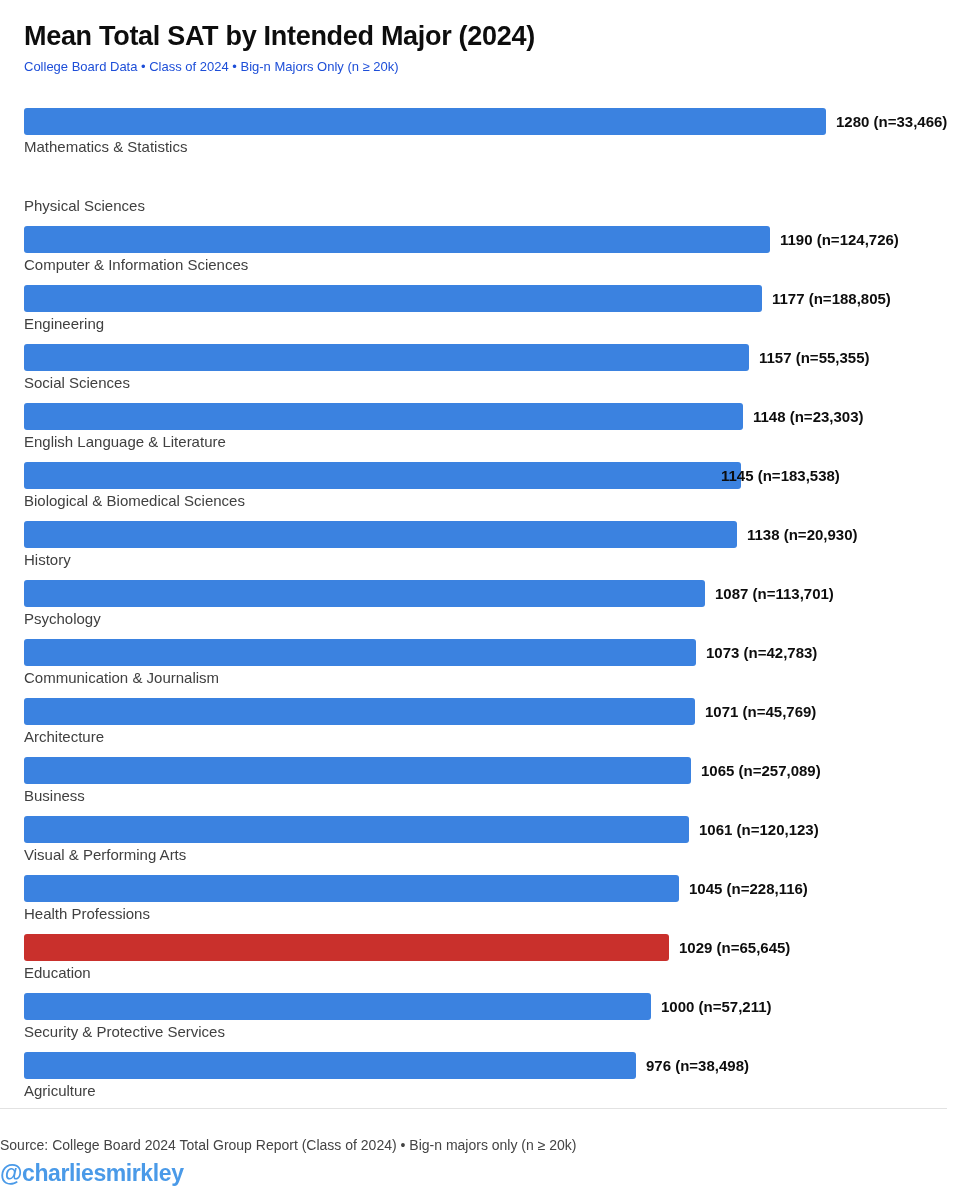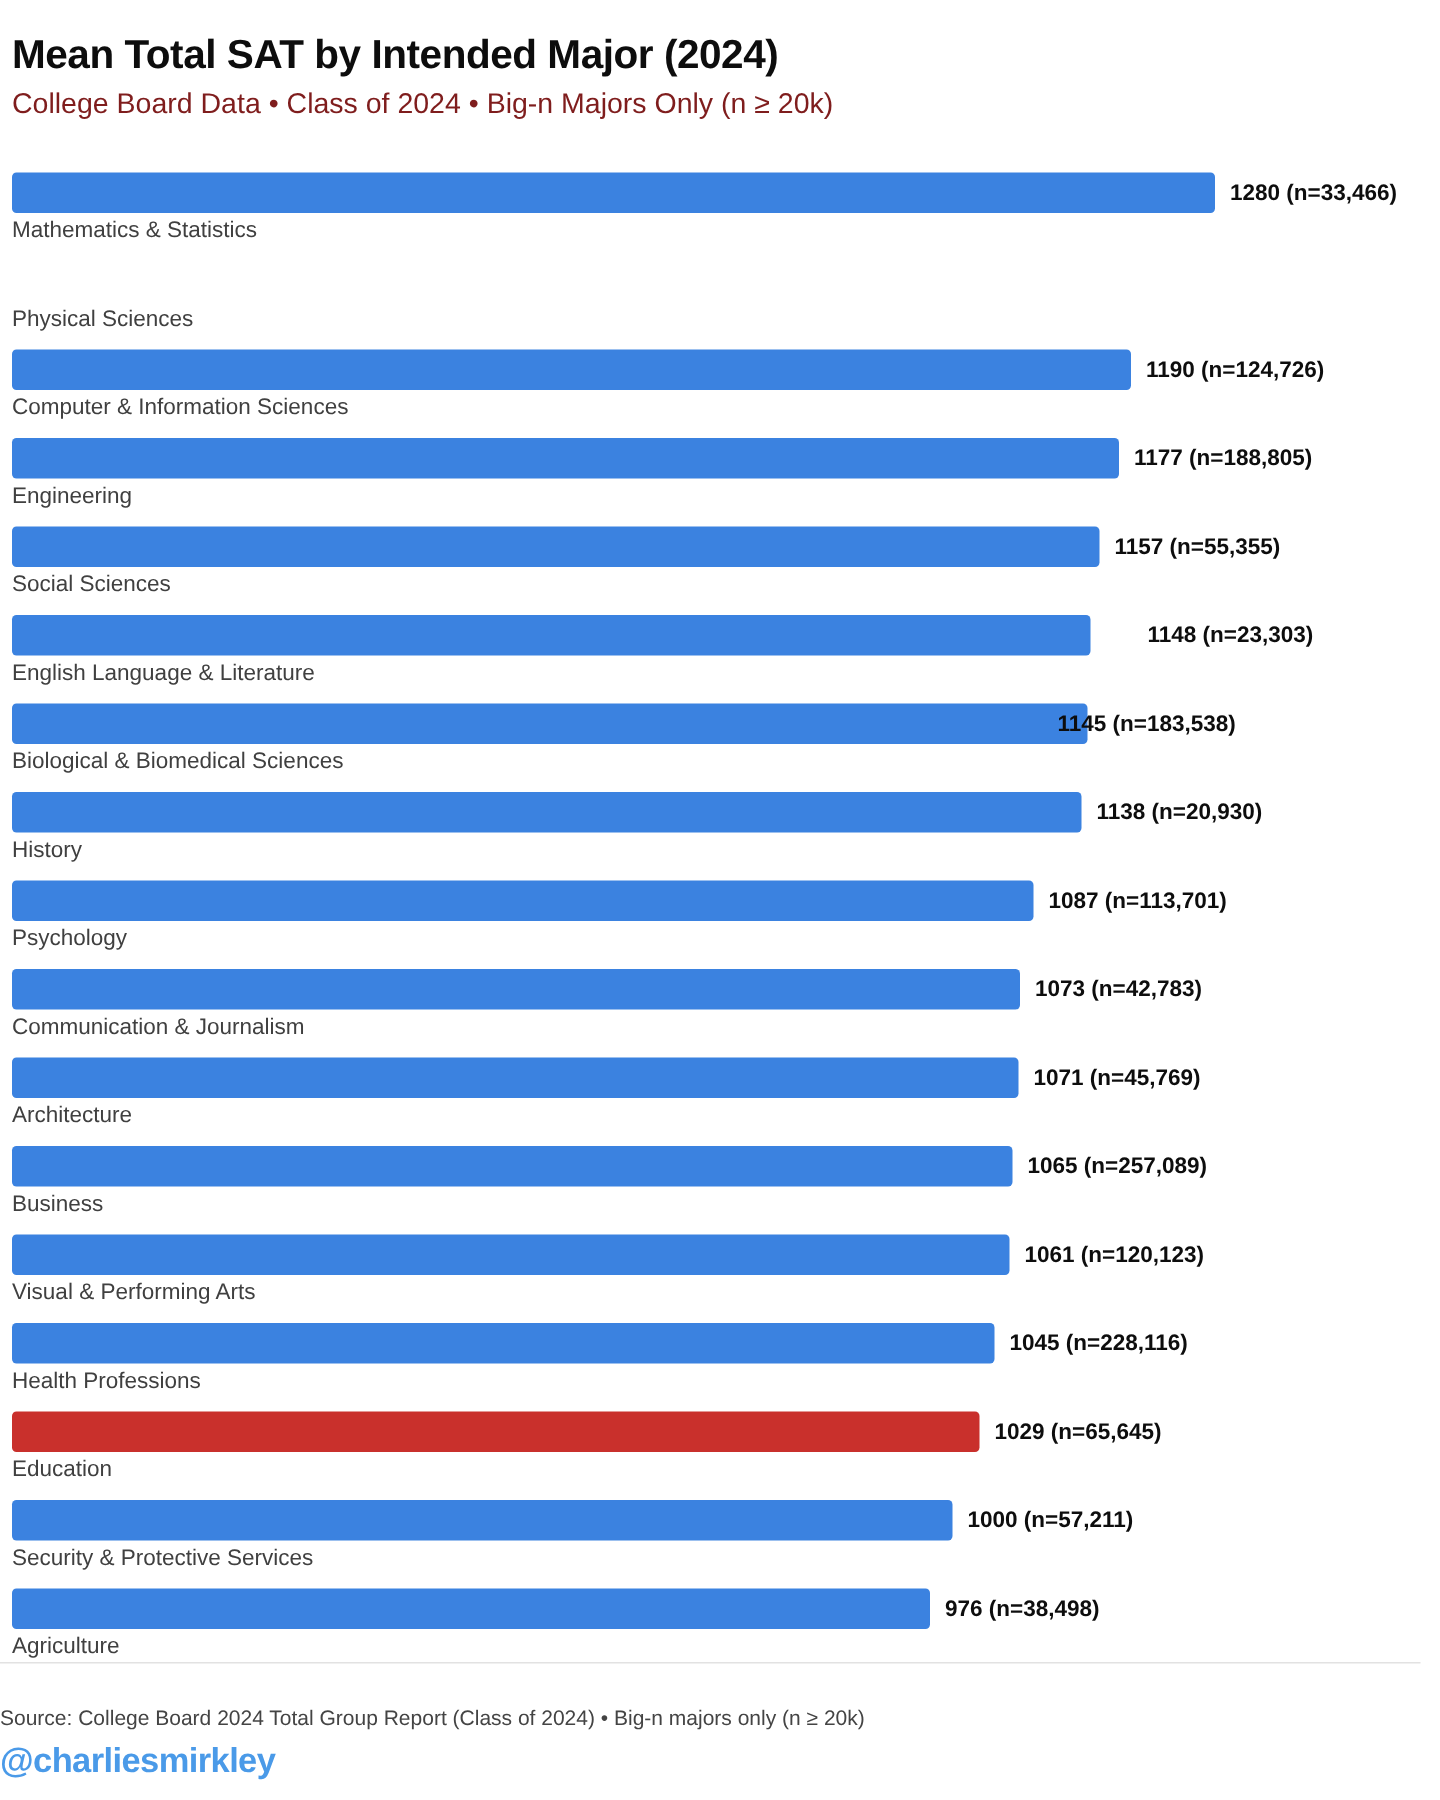--- a/index.html
+++ b/index.html
@@ -14,40 +14,40 @@
     font-family: "Liberation Sans", sans-serif;
     color: #111111;
     position: relative;
     overflow: hidden;
   }
 
   .page {
     width: 960px;
     height: 1200px;
     box-sizing: border-box;
-    padding: 0 8px;
+    padding: 0 24px;
     position: relative;
   }
 
   
   .header {
     padding-top: 22px;
   }
   .chart-title {
     font-size: 27px;
     font-weight: bold;
     letter-spacing: -0.3px;
     color: #0d0d0d;
     line-height: 1.1;
     margin: 0;
   }
   .chart-subtitle {
-    font-size: 19px;
+    font-size: 13px;
     font-weight: normal;
-    color: #7f1d1d;
+    color: #1d4ed8;
     margin: 8px 0 0 0;
     line-height: 1.1;
   }
 
   
   .plot {
     position: relative;
     margin-top: 34px;
     height: 1002px;
   }
@@ -169,21 +169,21 @@
       <div class="bar-row">
         <div class="bar-track">
           <div class="bar" style="width: 725px; background: rgb(59, 130, 224);"></div>
           <div class="bar-value" style="left: 735px;">1157 (n=55,355)</div>
         </div>
         <div class="bar-label">Social Sciences</div>
       </div>
       <div class="bar-row">
         <div class="bar-track">
           <div class="bar" style="width: 719px; background: rgb(59, 130, 224);"></div>
-          <div class="bar-value" style="left: 757px;">1148 (n=23,303)</div>
+          <div class="bar-value" style="left: 729px;">1148 (n=23,303)</div>
         </div>
         <div class="bar-label">English Language &amp; Literature</div>
       </div>
       <div class="bar-row">
         <div class="bar-track">
           <div class="bar" style="width: 717px; background: rgb(59, 130, 224);"></div>
           <div class="bar-value" style="left: 697px;">1145 (n=183,538)</div>
         </div>
         <div class="bar-label">Biological &amp; Biomedical Sciences</div>
       </div>

